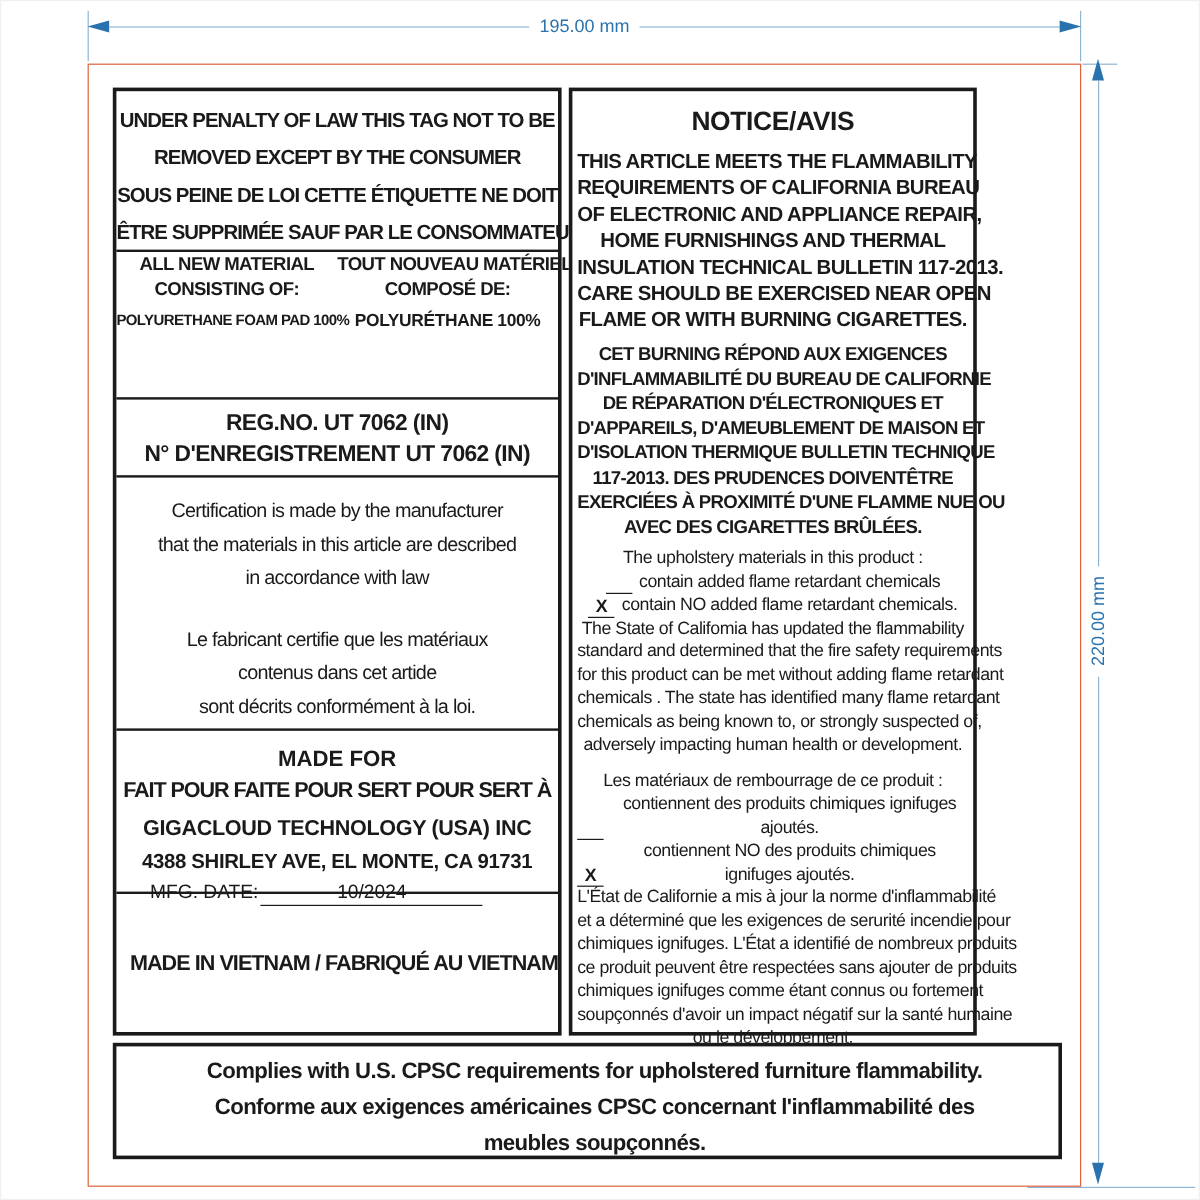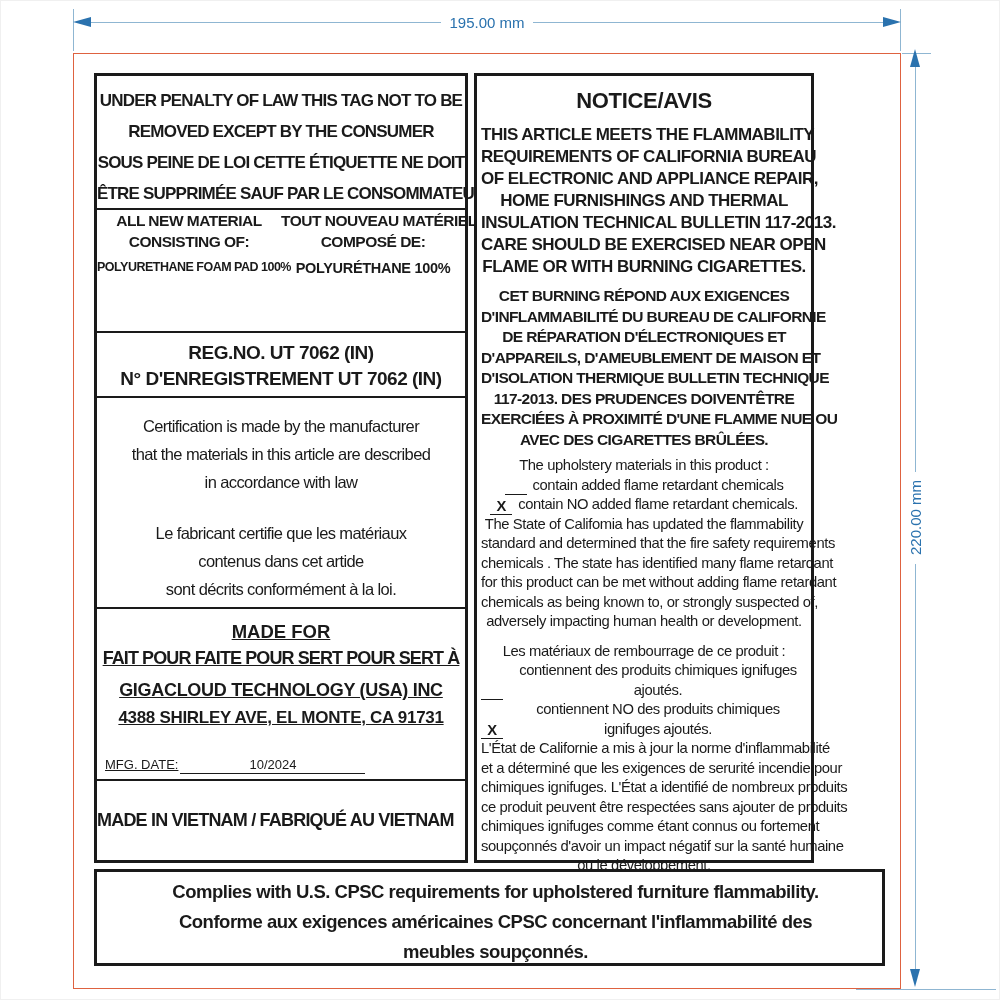--- a/index.html
+++ b/index.html
@@ -47,29 +47,29 @@
   .mat-content.en{font-size:12.5px;letter-spacing:-0.5px;}
   .mat-content.fr{font-size:14.5px;letter-spacing:-0.3px;}
 
   .sec-reg{height:65px;padding-top:7px;}
   .sec-reg .tline{font-weight:bold;font-size:19px;line-height:26px;letter-spacing:-0.5px;white-space:nowrap;}
 
   .sec-cert{height:211px;padding-top:14px;}
   .sec-cert .tline{font-size:16.5px;line-height:28px;letter-spacing:-0.6px;white-space:nowrap;}
   .cert-fr{margin-top:23px;}
 
-  .sec-madefor{height:172px;padding-top:10px;text-decoration:underline;}
+  .sec-madefor{height:136px;padding-top:10px;}
   .mf-title{font-weight:bold;font-size:18.5px;line-height:26px;}
   .mf-title-fr{font-weight:bold;font-size:18px;line-height:27px;letter-spacing:-0.9px;white-space:nowrap;}
   .mf-company{font-weight:bold;font-size:18px;line-height:30px;margin-top:3px;letter-spacing:-0.3px;white-space:nowrap;}
   .mf-address{font-weight:bold;font-size:17px;line-height:26px;letter-spacing:-0.3px;white-space:nowrap;}
-  .mf-date{margin-top:26px;text-align:left;padding-left:8px;font-size:13px;}
+  .mf-date{margin-top:4px;text-align:left;padding-left:28px;font-size:16px;}
   .mf-date-value{display:inline-block;min-width:185px;border-bottom:1.5px solid var(--ink,#1a1a1a);text-align:center;padding-bottom:1px;margin-left:2px;}
 
-  .sec-origin{flex:1;display:flex;align-items:center;justify-content:flex-start;}
+  .sec-origin{flex:1;display:flex;align-items:center;justify-content:flex-end;}
   .origin-text{font-weight:bold;font-size:18px;letter-spacing:-0.8px;white-space:nowrap;}
 
   
   .notice-title{font-weight:bold;font-size:22px;line-height:28px;margin-top:5px;letter-spacing:-0.3px;}
   .en-bold{margin-top:9px;}
   .en-bold .tline{font-weight:bold;font-size:17px;line-height:22px;letter-spacing:-0.5px;white-space:nowrap;}
   .fr-bold{margin-top:8px;}
   .fr-bold .tline{font-weight:bold;font-size:15.5px;line-height:20.5px;letter-spacing:-0.6px;white-space:nowrap;}
   .reg-text{font-size:14.8px;line-height:19.5px;letter-spacing:-0.4px;}
   .reg-text .tline{white-space:nowrap;font-size:14.8px;line-height:19.5px;letter-spacing:-0.4px;}
@@ -198,22 +198,22 @@
       <span>contain added flame retardant chemicals</span>
     </div>
     <div class="checkrow">
       <span class="checkmark">X</span>
       <span>contain NO added flame retardant chemicals.</span>
     </div>
 
     <div class="reg-text">
         <div class="tline">The State of Califomia has updated the flammability</div>
         <div class="tline">standard and determined that the fire safety requirements</div>
+        <div class="tline">for this product can be met without adding flame retardant</div>
         <div class="tline">chemicals . The state has identified many flame retardant</div>
-        <div class="tline">for this product can be met without adding flame retardant</div>
         <div class="tline">chemicals as being known to, or strongly suspected of,</div>
         <div class="tline">adversely impacting human health or development.</div>
       </div>
 
     <div class="reg-text fr-intro">Les matériaux de rembourrage de ce produit :</div>
 
     <div class="checkrow">
       <span class="checkmark"></span>
       <span>contiennent des produits chimiques ignifuges ajoutés.</span>
     </div>

